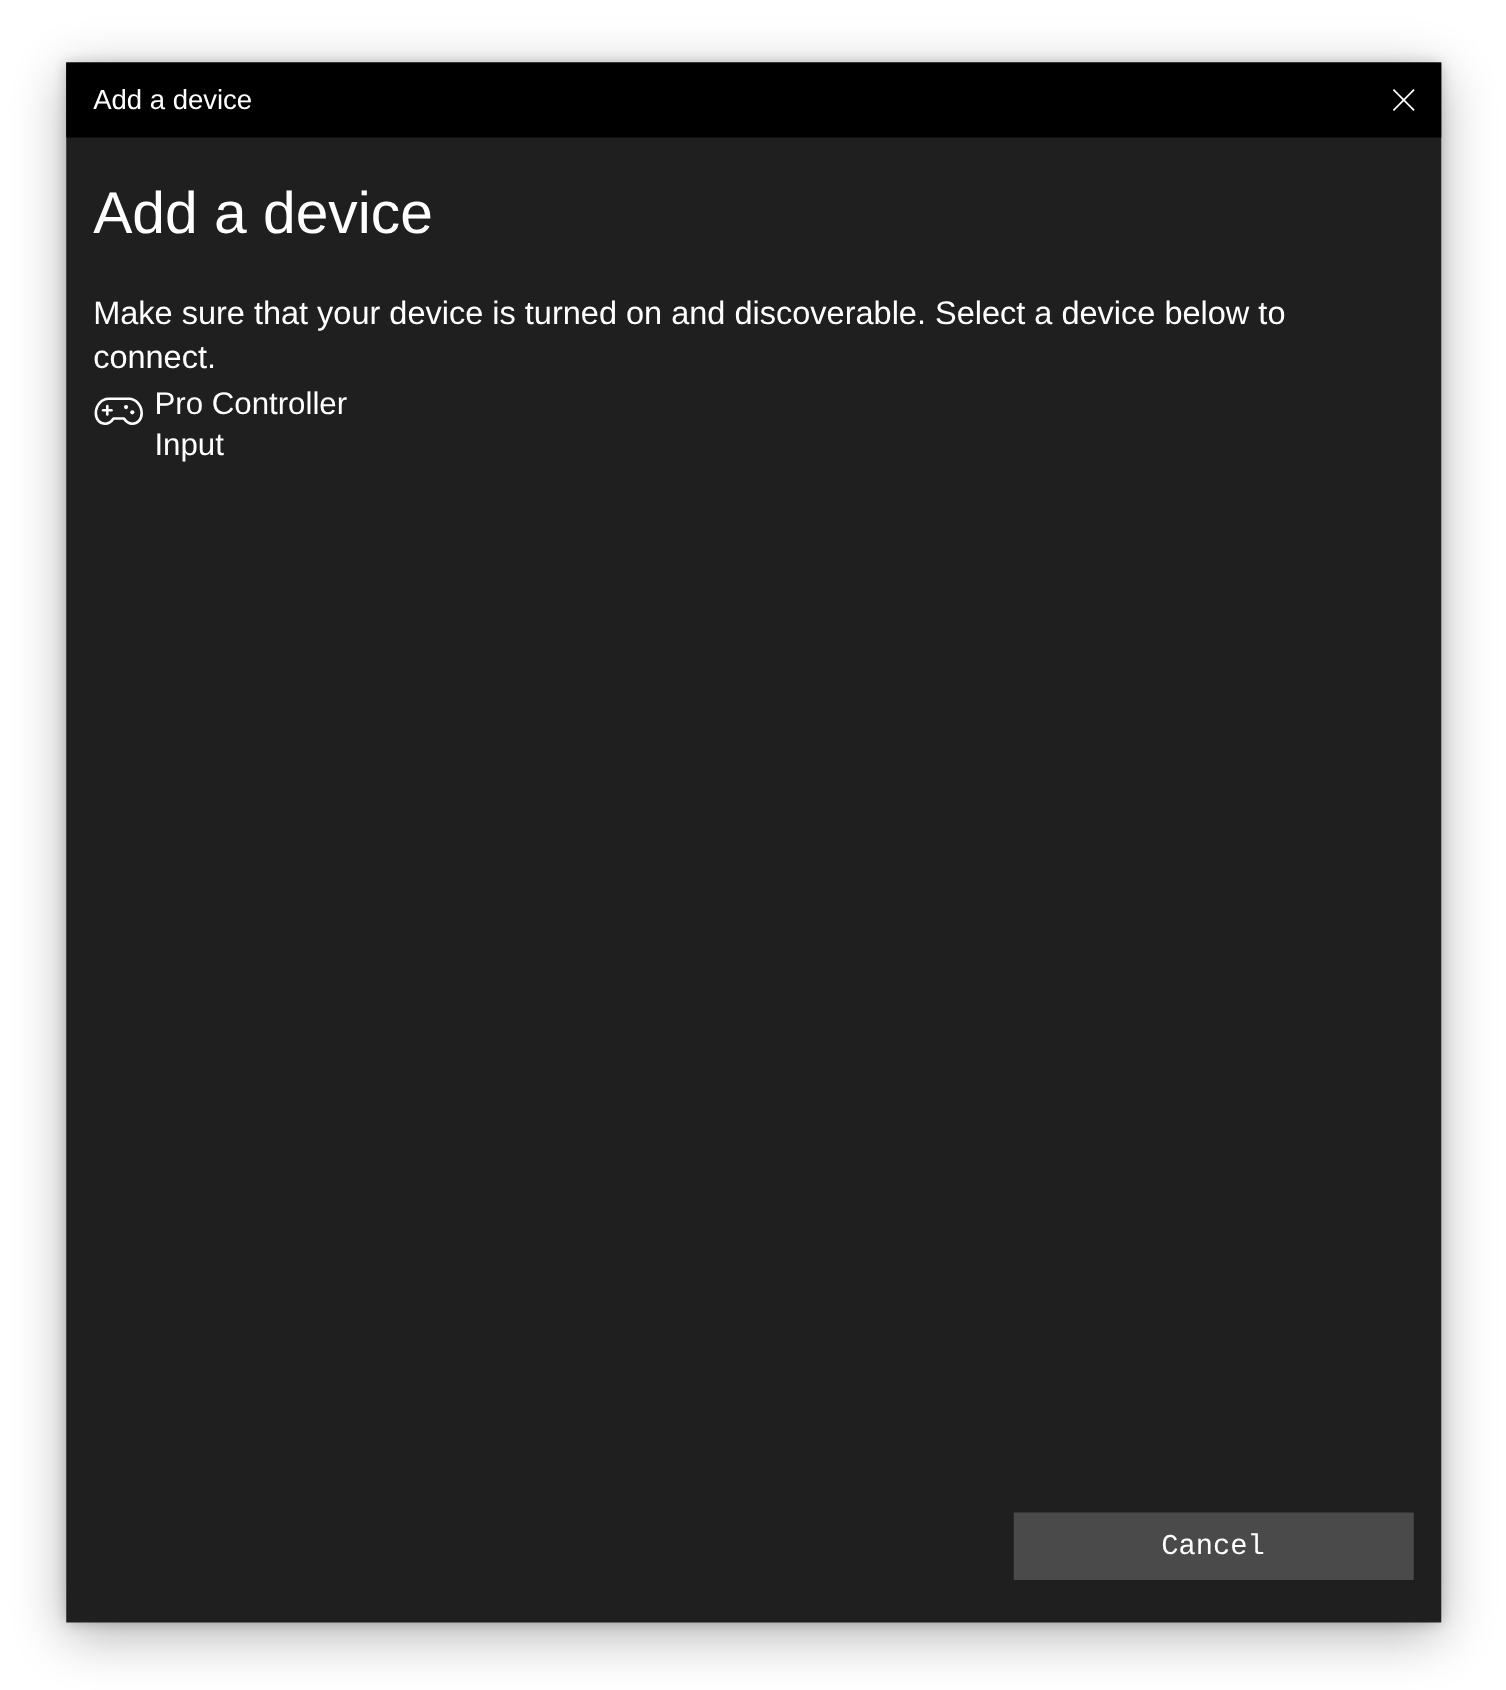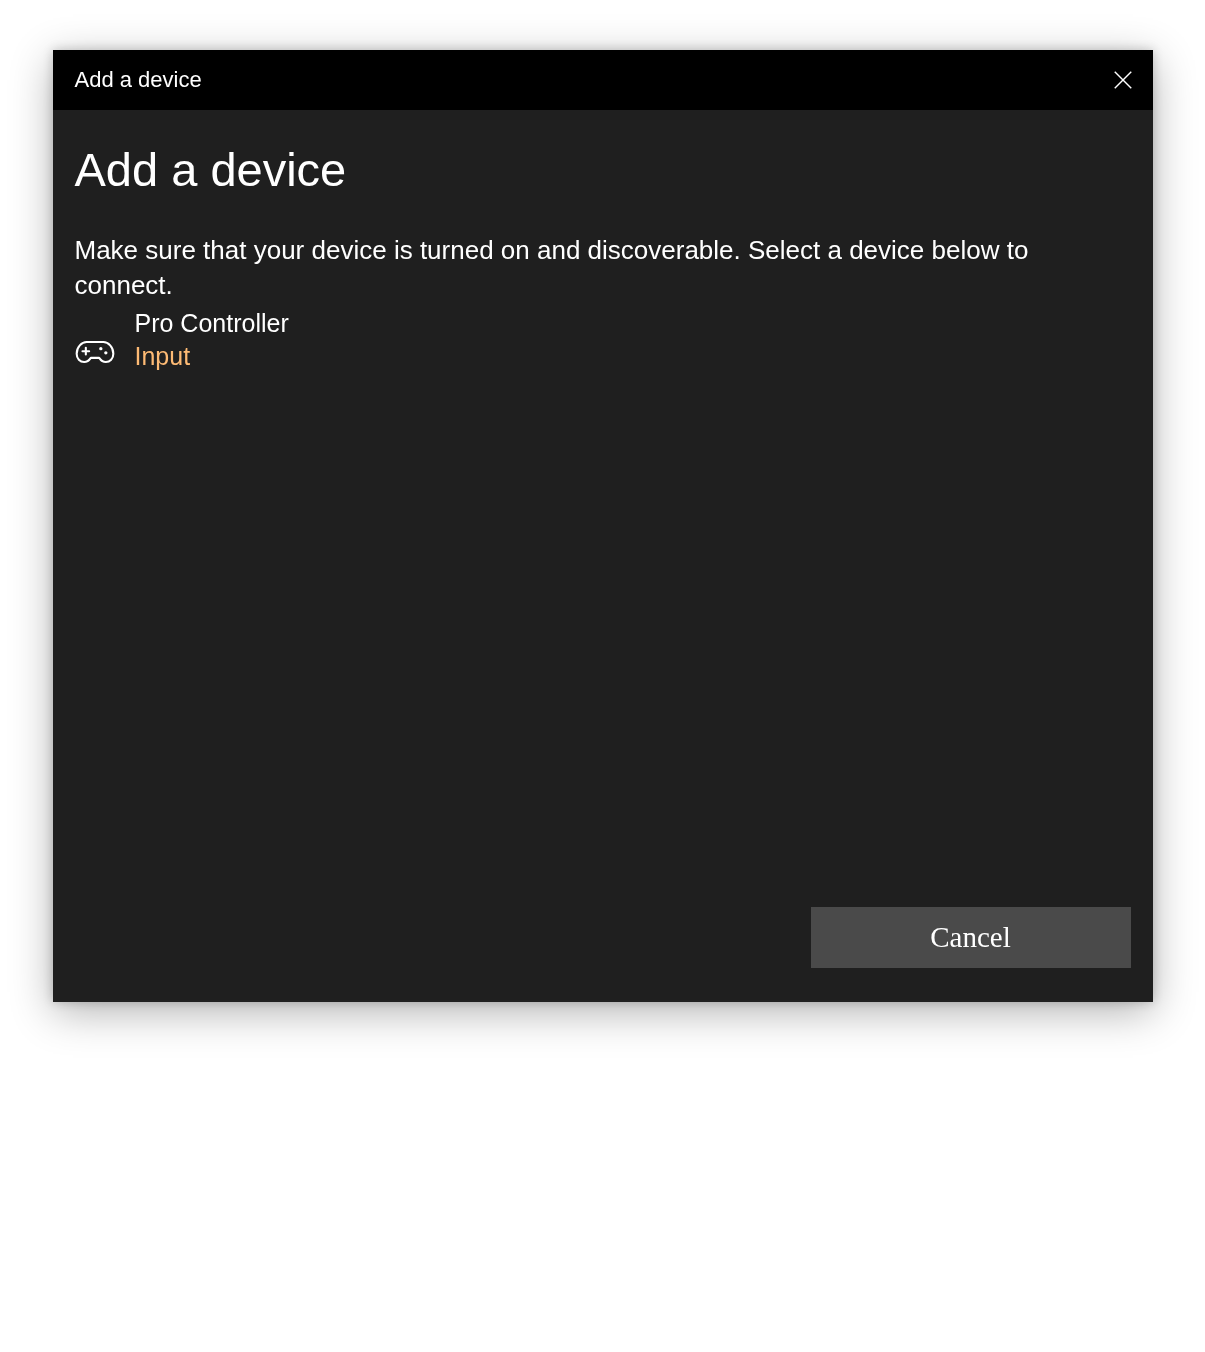--- a/index.html
+++ b/index.html
@@ -12,21 +12,21 @@
       background: #ffffff;
       width: 1205px;
       height: 1352px;
       padding: 50px;
       display: flex;
       align-items: flex-start;
       justify-content: center;
     }
     .dialog {
       width: 1100px;
-      height: 952px;
+      height: 1248px;
       background: #1f1f1f;
       box-shadow: 0 10px 40px rgba(0,0,0,0.3), 0 0 10px rgba(0,0,0,0.2);
       display: flex;
       flex-direction: column;
       position: relative;
     }
     .titlebar {
       background: #000000;
       height: 60px;
       display: flex;
@@ -67,22 +67,22 @@
       color: #ffffff;
       font-size: 26px;
       font-weight: 400;
       line-height: 1.35;
     }
     .device-list {
       flex: 1;
     }
     .device-item {
       display: flex;
-      align-items: flex-end;
-      gap: 20px;
+      align-items: flex-start;
+      gap: 9px;
       padding: 4px 0;
       cursor: pointer;
     }
     .device-icon {
       width: 40px;
       height: 40px;
       display: flex;
       align-items: center;
       justify-content: center;
       margin-top: 2px;
@@ -95,37 +95,37 @@
       display: flex;
       flex-direction: column;
     }
     .device-name {
       color: #ffffff;
       font-size: 25px;
       font-weight: 400;
       line-height: 1.3;
     }
     .device-type {
-      color: #fdba74;
+      color: #ffffff;
       font-size: 25px;
       font-weight: 400;
       line-height: 1.3;
     }
     .footer {
       padding: 0 22px 34px 22px;
       display: flex;
       justify-content: flex-end;
     }
     .cancel-btn {
       background: #4a4a4a;
       color: #ffffff;
       border: none;
-      font-size: 29px;
+      font-size: 23px;
       font-weight: 400;
-      font-family: Liberation Serif, serif;
+      font-family: Liberation Mono, monospace;
       padding: 14px 0;
       width: 320px;
       cursor: pointer;
       text-align: center;
     }
   </style>
 </head>
 <body>
 
 <div class="dialog">

